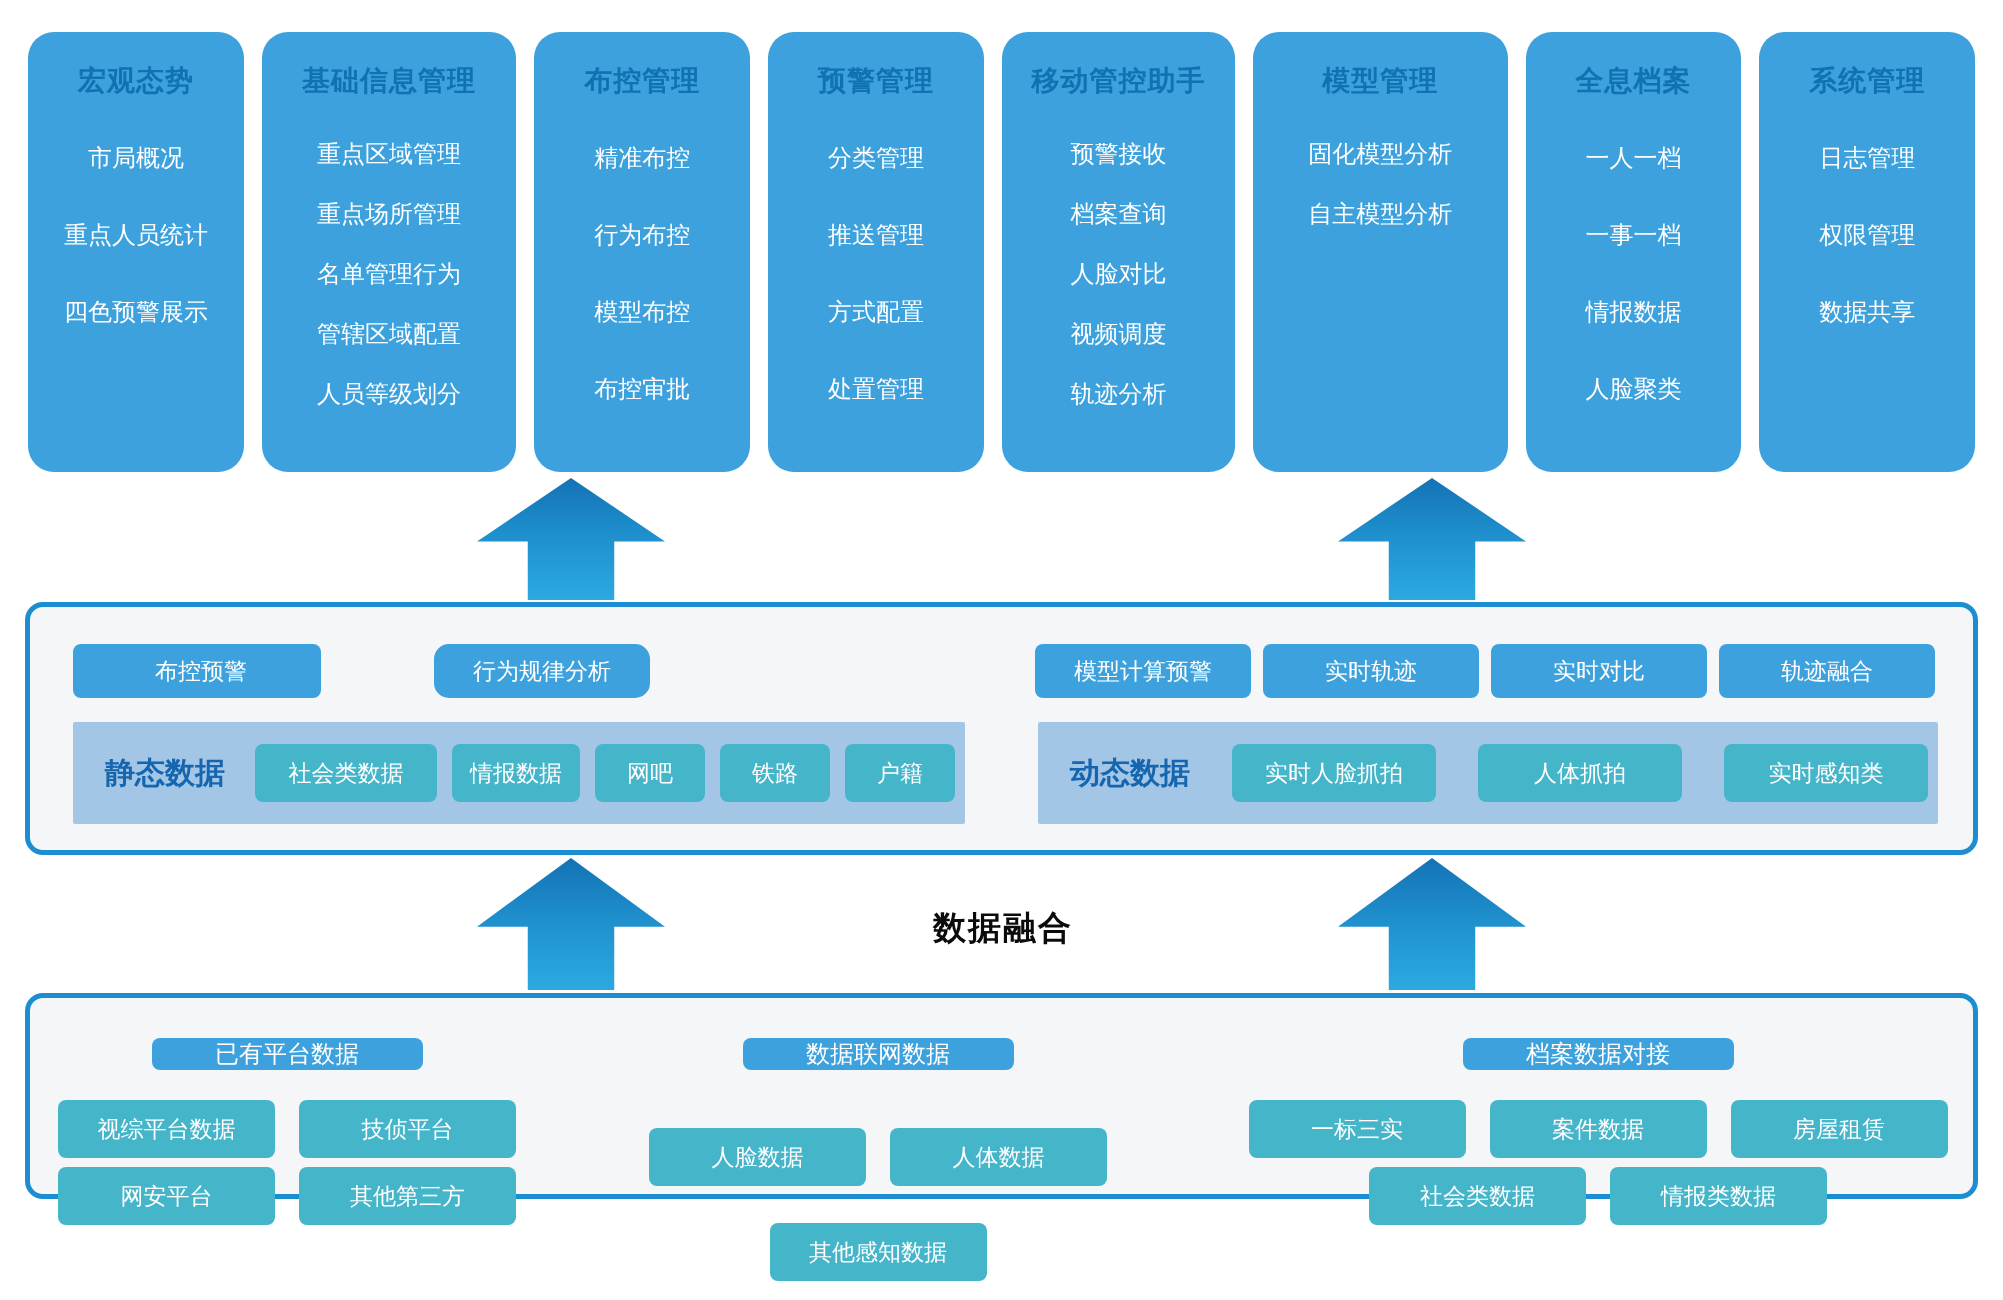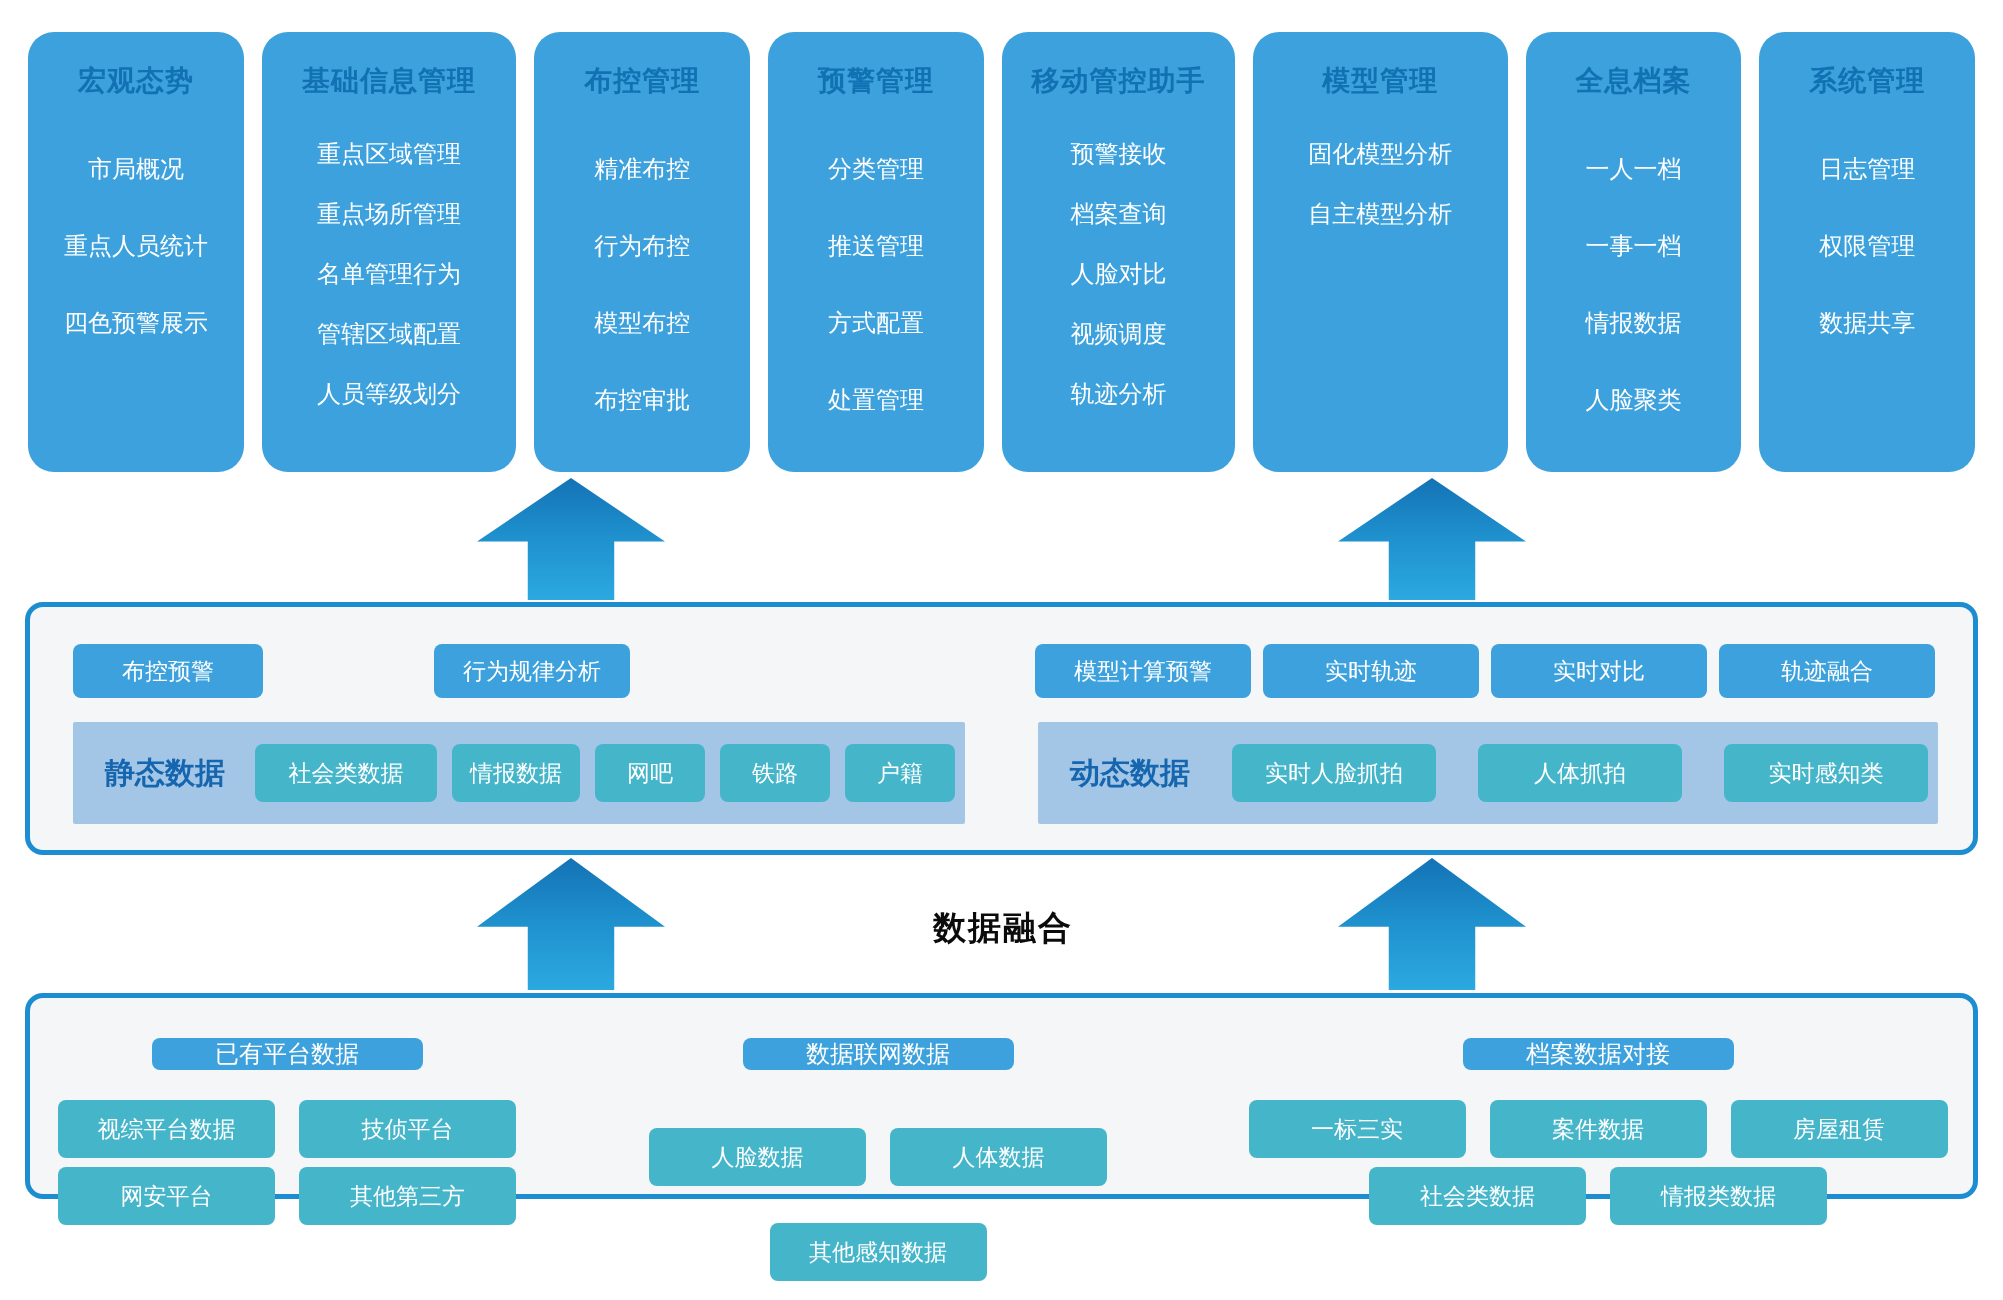--- a/index.html
+++ b/index.html
@@ -16,21 +16,21 @@
   .module {
     background:#3CA1DC; border-radius:26px; flex:1 1 0;
     display:flex; flex-direction:column; align-items:center;
     padding-top:30px; box-sizing:border-box;
   }
   .module:nth-child(2), .module:nth-child(6) { flex-grow:1.18; }
   .module:nth-child(5) { flex-grow:1.08; }
   .module-title { color:#1171B2; font-size:28px; font-weight:bold; letter-spacing:1px; }
   .module-items {
     display:flex; flex-direction:column; align-items:center;
-    margin-top:53px; gap:45px;
+    margin-top:42px; gap:45px;
   }
   .module:nth-child(2) .module-items,
   .module:nth-child(5) .module-items,
   .module:nth-child(6) .module-items { margin-top:38px; gap:28px; }
   .module-item { color:#ffffff; font-size:24px; white-space:nowrap; }
 
   
   .up-arrow {
     position:absolute; width:188px; height:122px;
     background:linear-gradient(180deg,#1472B5 0%, #1E8FCC 45%, #2CA9E0 100%);
@@ -48,22 +48,22 @@
   }
   .analysis-box { top:602px; height:253px; }
   .source-box   { top:993px; height:206px; }
 
   
   .an-btn {
     position:absolute; top:37px; height:54px; background:#3CA1DC; color:#fff;
     border-radius:8px; display:flex; align-items:center; justify-content:center;
     font-size:23px; white-space:nowrap;
   }
-  .an-btn-l0 { left:43px;  width:190px; }
-  .an-btn-l1 { left:404px; width:196px; }
+  .an-btn-l0 { left:43px;  width:240px;padding-left:8px; }
+  .an-btn-l1 { left:404px; width:216px;border-radius:15px; }
   .an-right-btns {
     position:absolute; left:1005px; top:37px; display:flex; gap:12px;
   }
   .an-right-btns .an-btn { position:static; width:216px; }
 
   .band {
     position:absolute; top:115px; height:102px; background:#A3C6E7;
     border-radius:2px; display:flex; align-items:center;
   }
   .band-left  { left:43px;   width:892px; }

